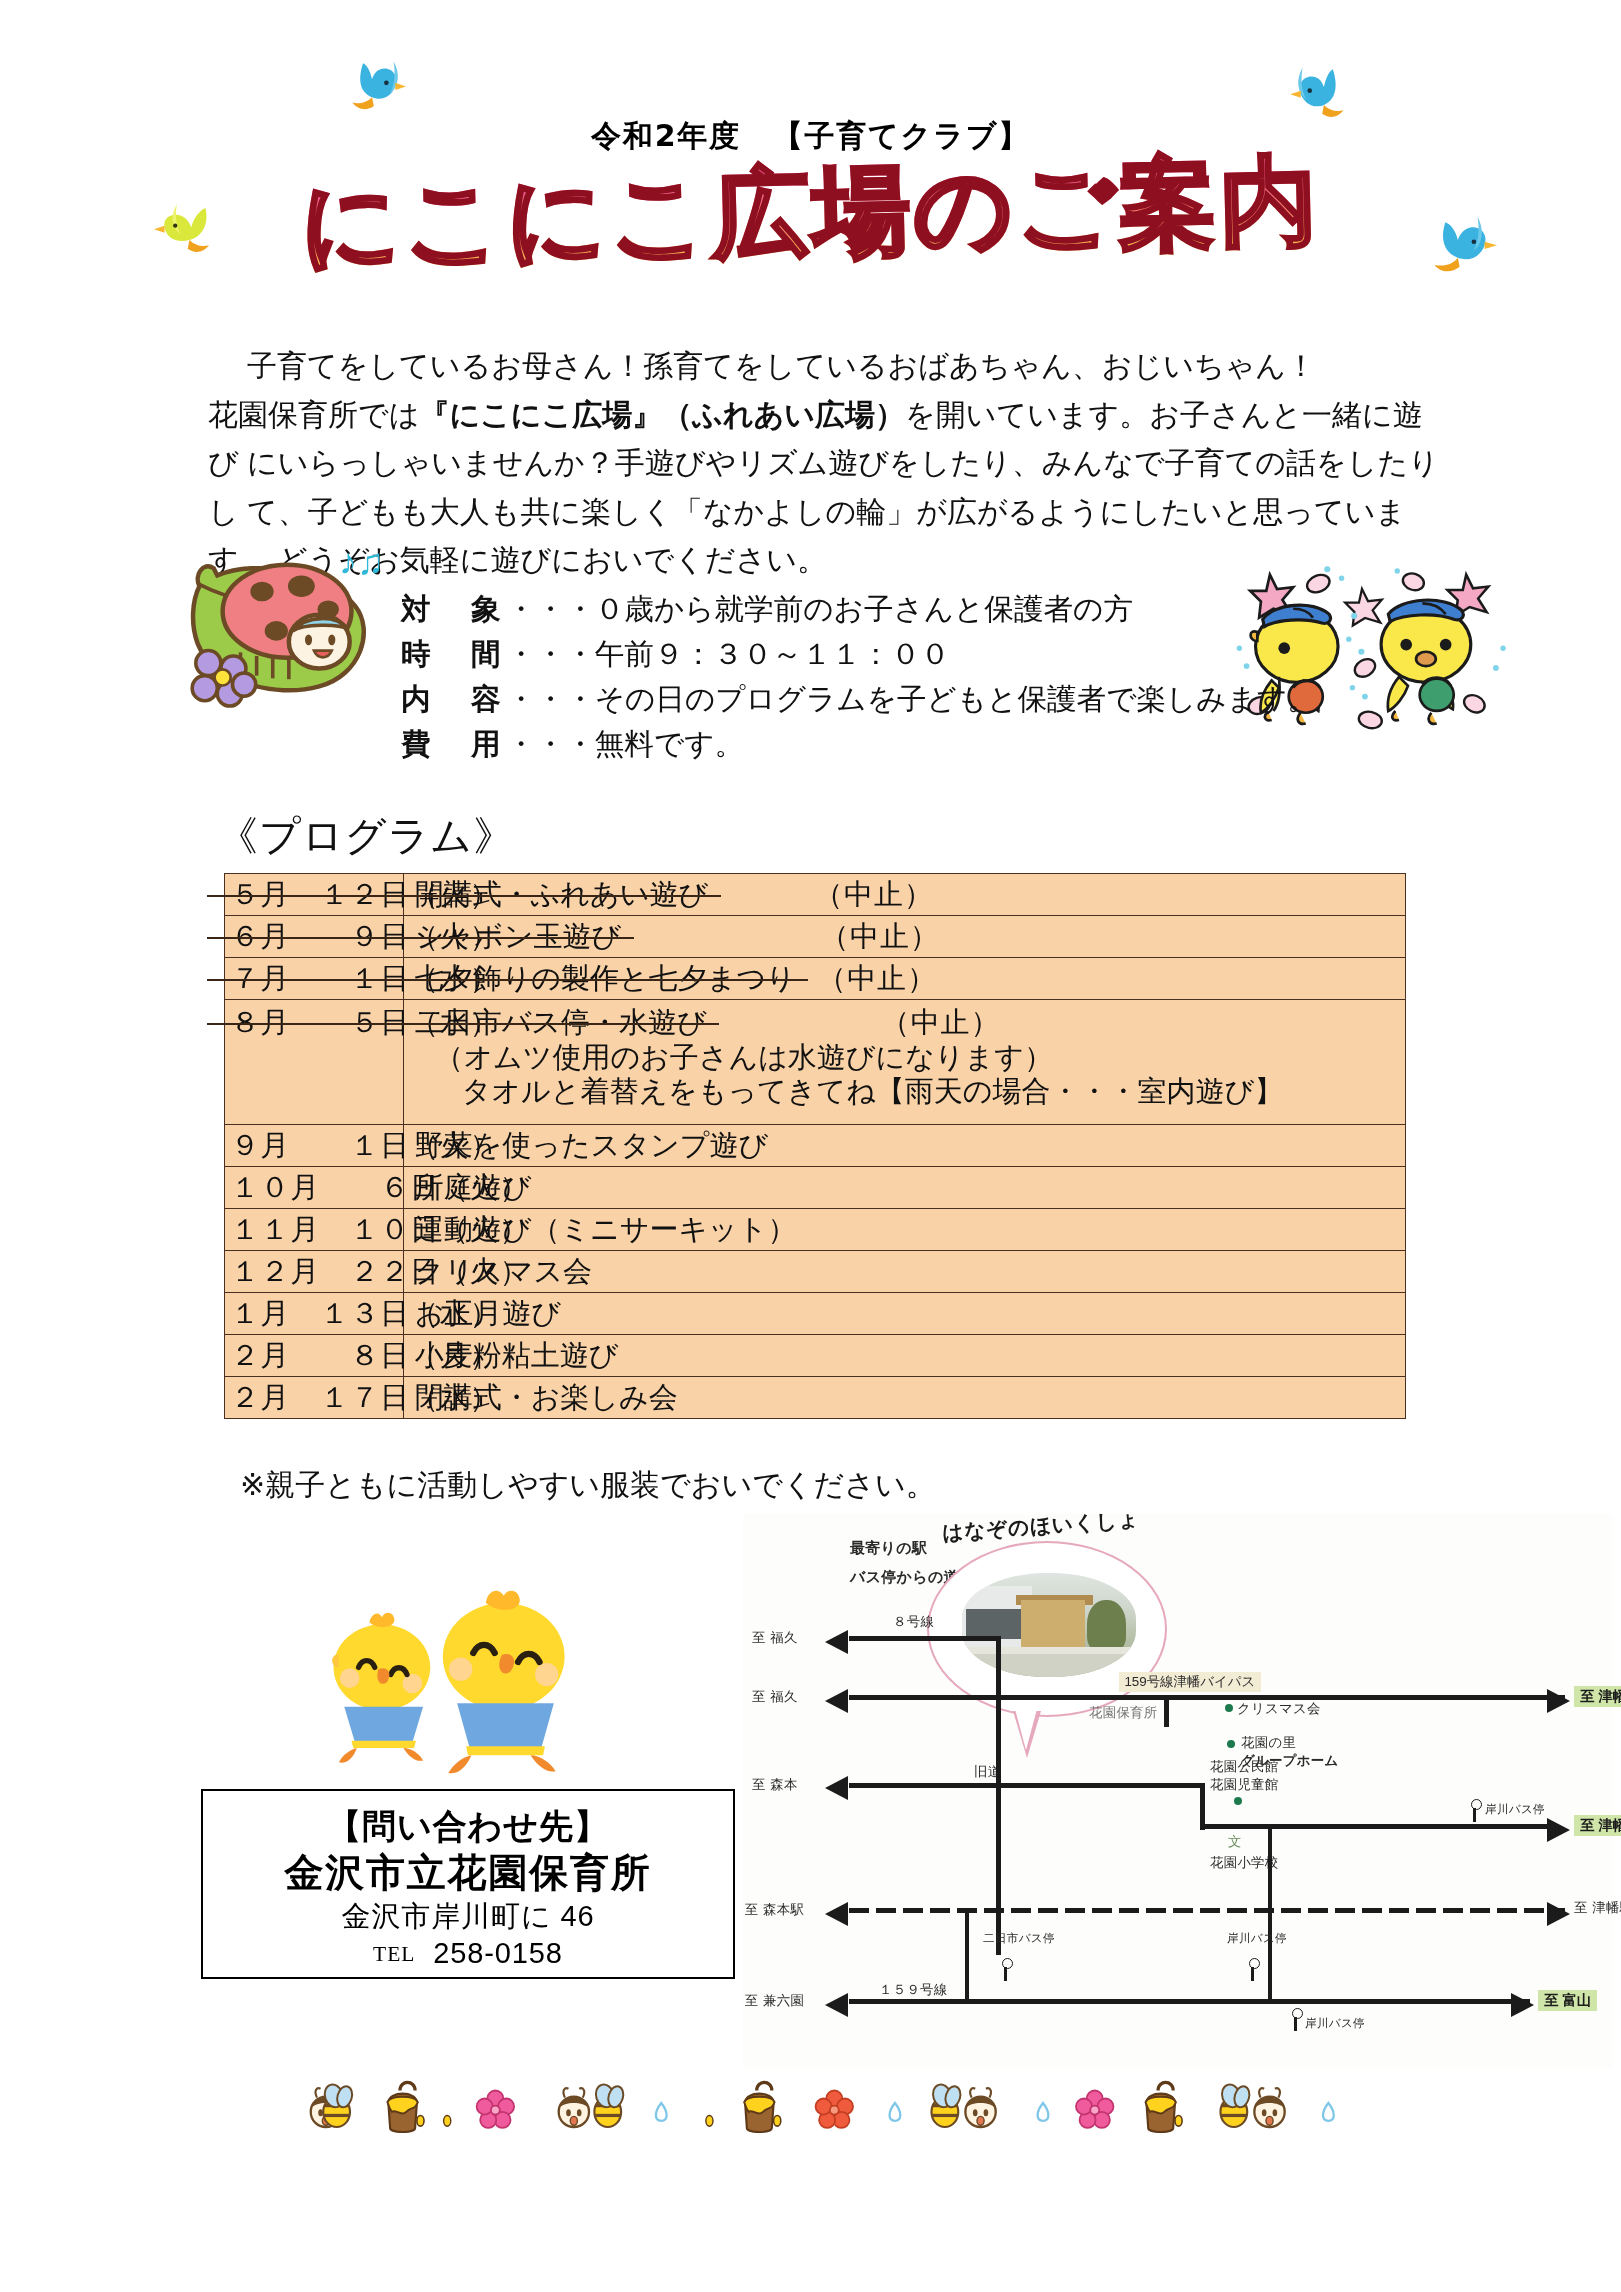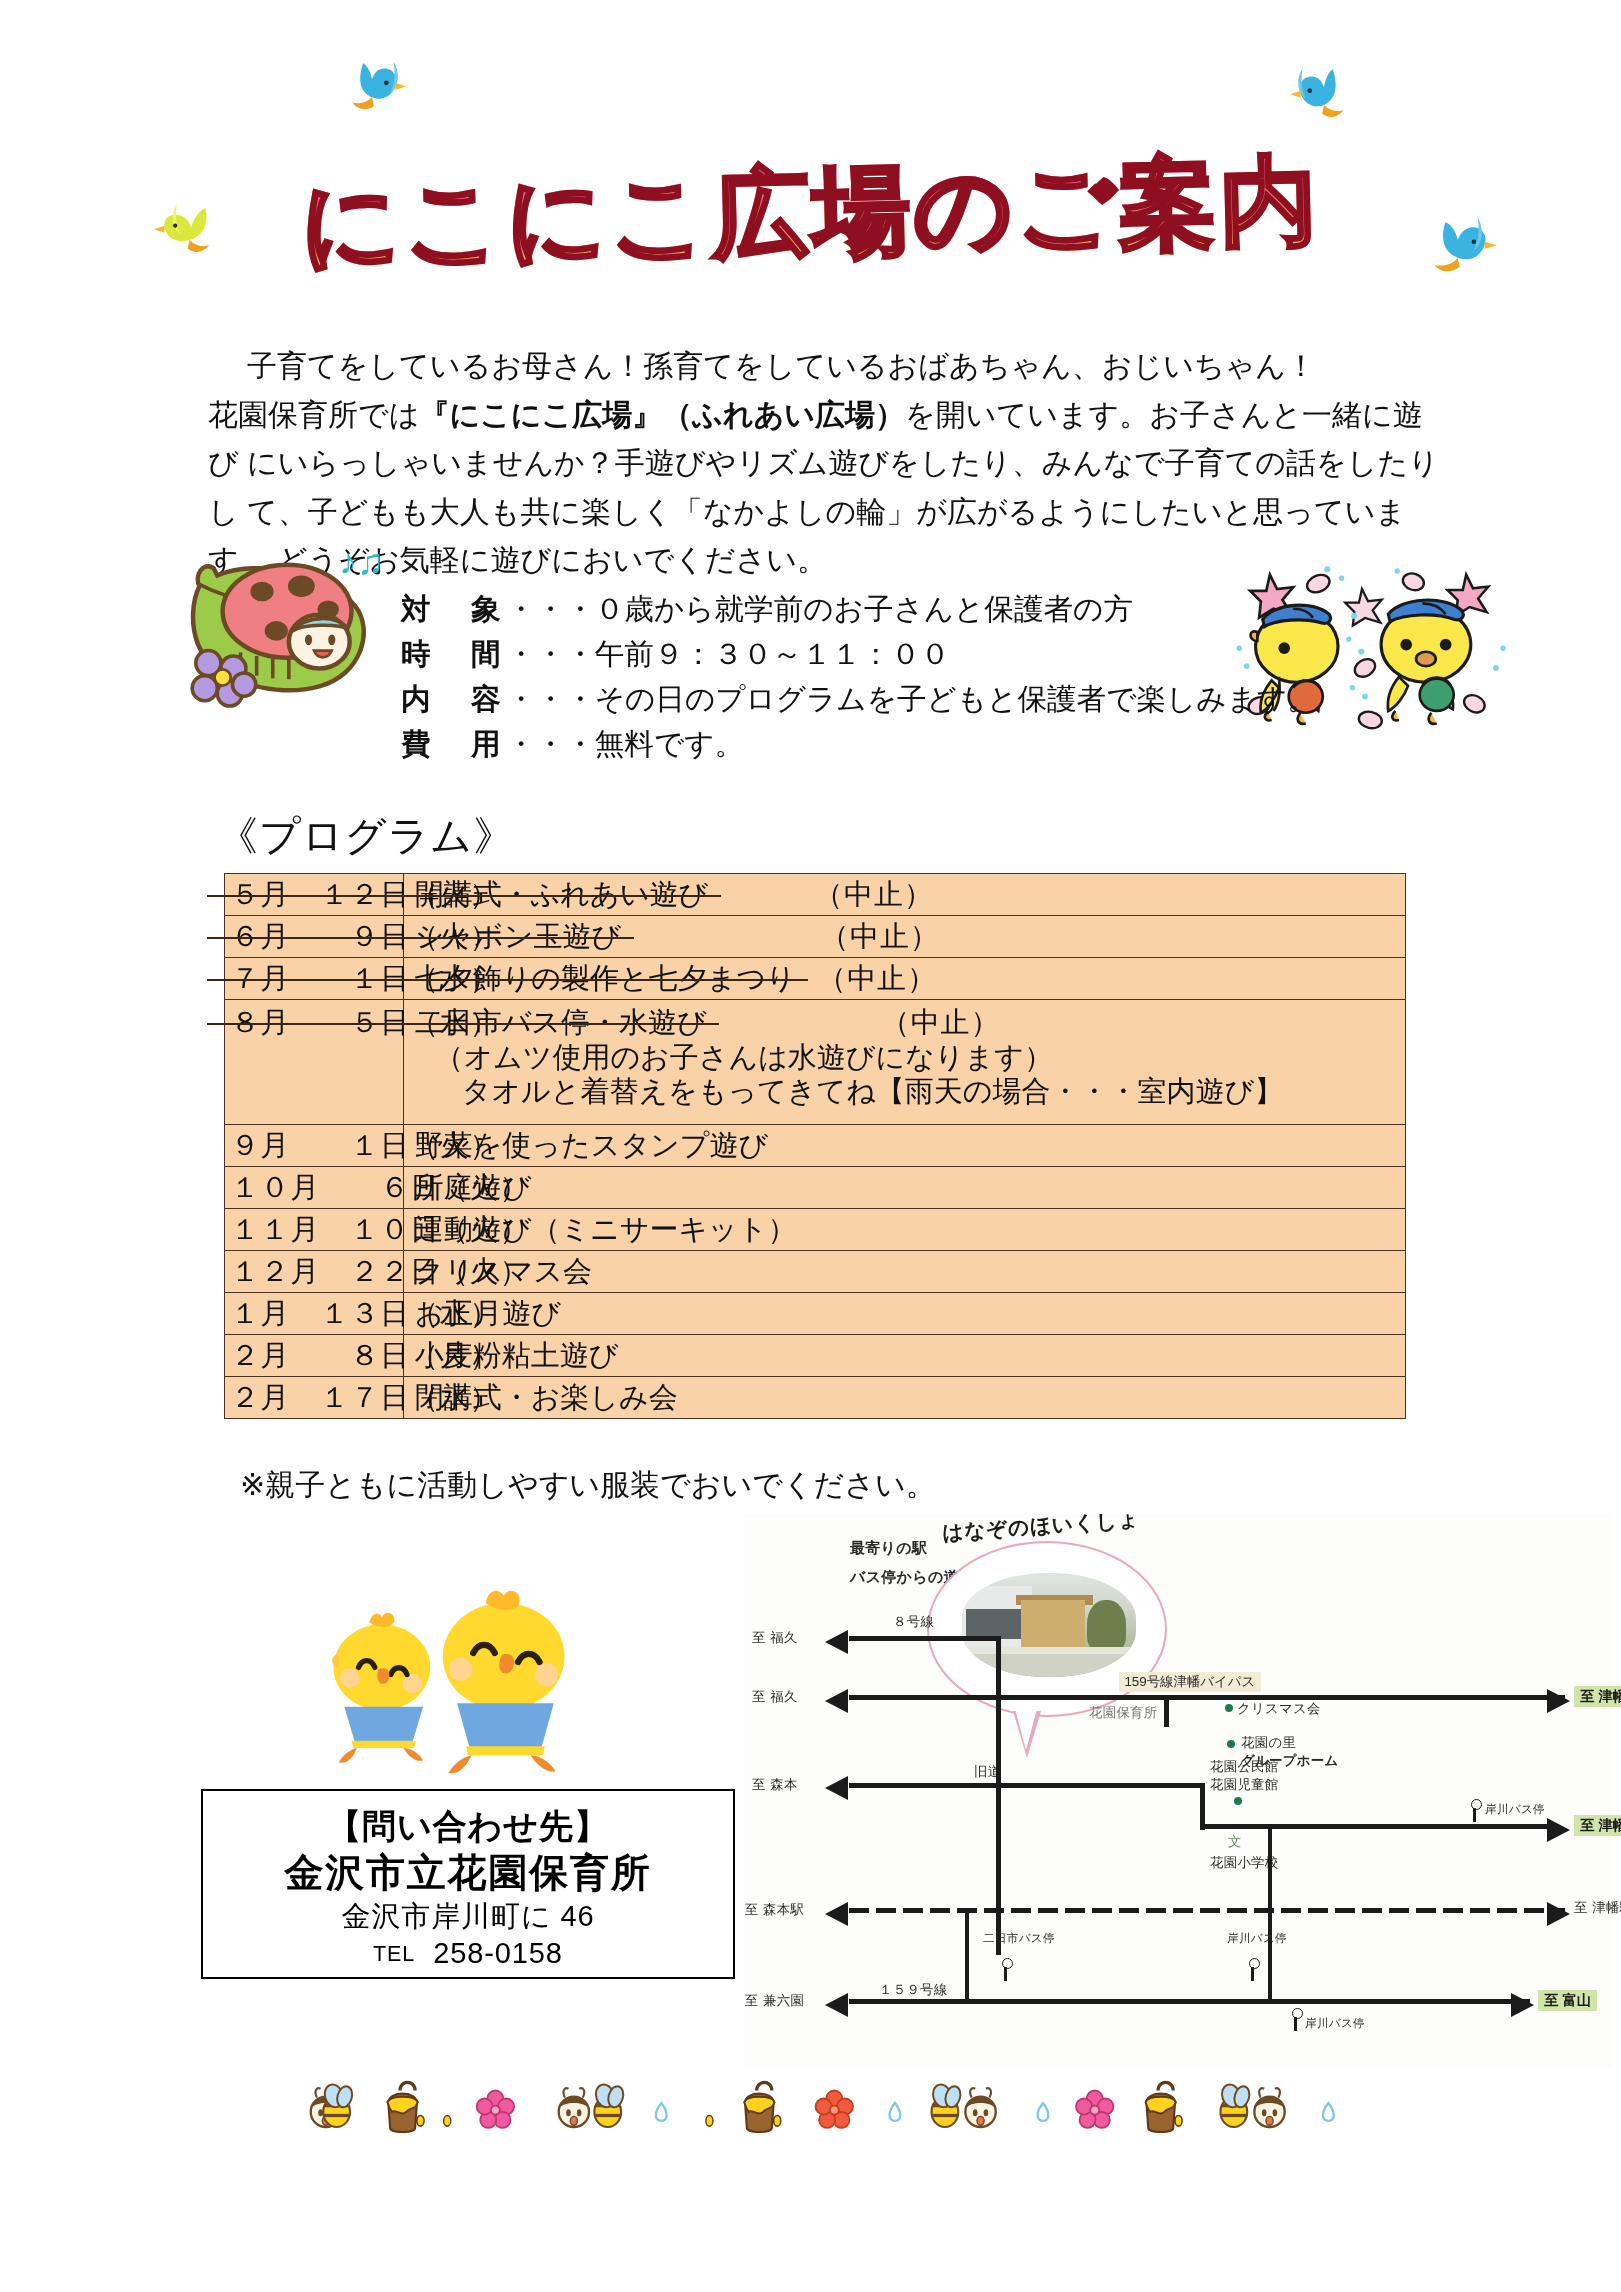--- a/index.html
+++ b/index.html
@@ -160,21 +160,21 @@
     height: 190px;
     border: 2.7px solid #000;
     background: #fff;
     text-align: center;
     padding-top: 14.3px;
   }
   .contact .c1 { font-size: 34px; font-weight: 700; letter-spacing: 0.9px; line-height: 1.28; }
   .contact .c2 { font-size: 39px; font-weight: 800; letter-spacing: 1.8px; line-height: 1.25; }
   .contact .c3 { font-size: 29px; letter-spacing: 0.9px; line-height: 1.3; }
   .contact .c4 { font-size: 29px; letter-spacing: 0.9px; line-height: 1.3; }
-  .contact .tel { font-size: 21.5px; vertical-align: 1.8px; }
+  .contact .tel { font-size: 21.5px; vertical-align: 1.8px; font-family: Liberation Serif, serif; }
 
   
   .map {
     position: absolute;
     left: 743px;
     top: 1514px;
     width: 869px;
     height: 555px;
     background: #fdfdfb;
   }
@@ -319,20 +319,21 @@
   <div class="bird" style="left:1415px; top:213px;">
     <svg width="91" height="70" viewBox="0 0 102 78">
       <path d="M34 10 C28 28 32 44 48 50 C62 55 74 48 78 36 C82 24 74 14 62 16 C54 18 50 24 48 30 C46 20 40 12 34 10Z" fill="#3ab3e0"></path>
       <path d="M70 4 C78 18 76 34 66 42 C72 30 72 16 70 4Z" fill="#6cc9ea"></path>
       <path d="M48 50 C42 58 32 60 22 58 C28 66 40 68 50 60Z" fill="#f0a21e"></path>
       <circle cx="66" cy="32" r="2.6" fill="#17303d"></circle>
       <path d="M78 32 L92 36 L78 40Z" fill="#f7b733"></path>
     </svg>
   </div>
 
+  <div class="kicker">令和2年度　【子育てクラブ】</div>
   <div class="maintitle">にこにこ広場のご案内</div>
 
   <div class="intro">
     <span class="ind">子育てをしているお母さん！孫育てをしているおばあちゃん、おじいちゃん！</span>
     <span>
       <span>花園保育所では</span><span class="bold">『にこにこ広場』（ふれあい広場）</span><span>を開いています。お子さんと一緒に遊び</span>
     </span>
     <span>にいらっしゃいませんか？手遊びやリズム遊びをしたり、みんなで子育ての話をしたりし</span>
     <span>て、子どもも大人も共に楽しく「なかよしの輪」が広がるようにしたいと思っています。</span>
     <span>どうぞお気軽に遊びにおいでください。</span>

